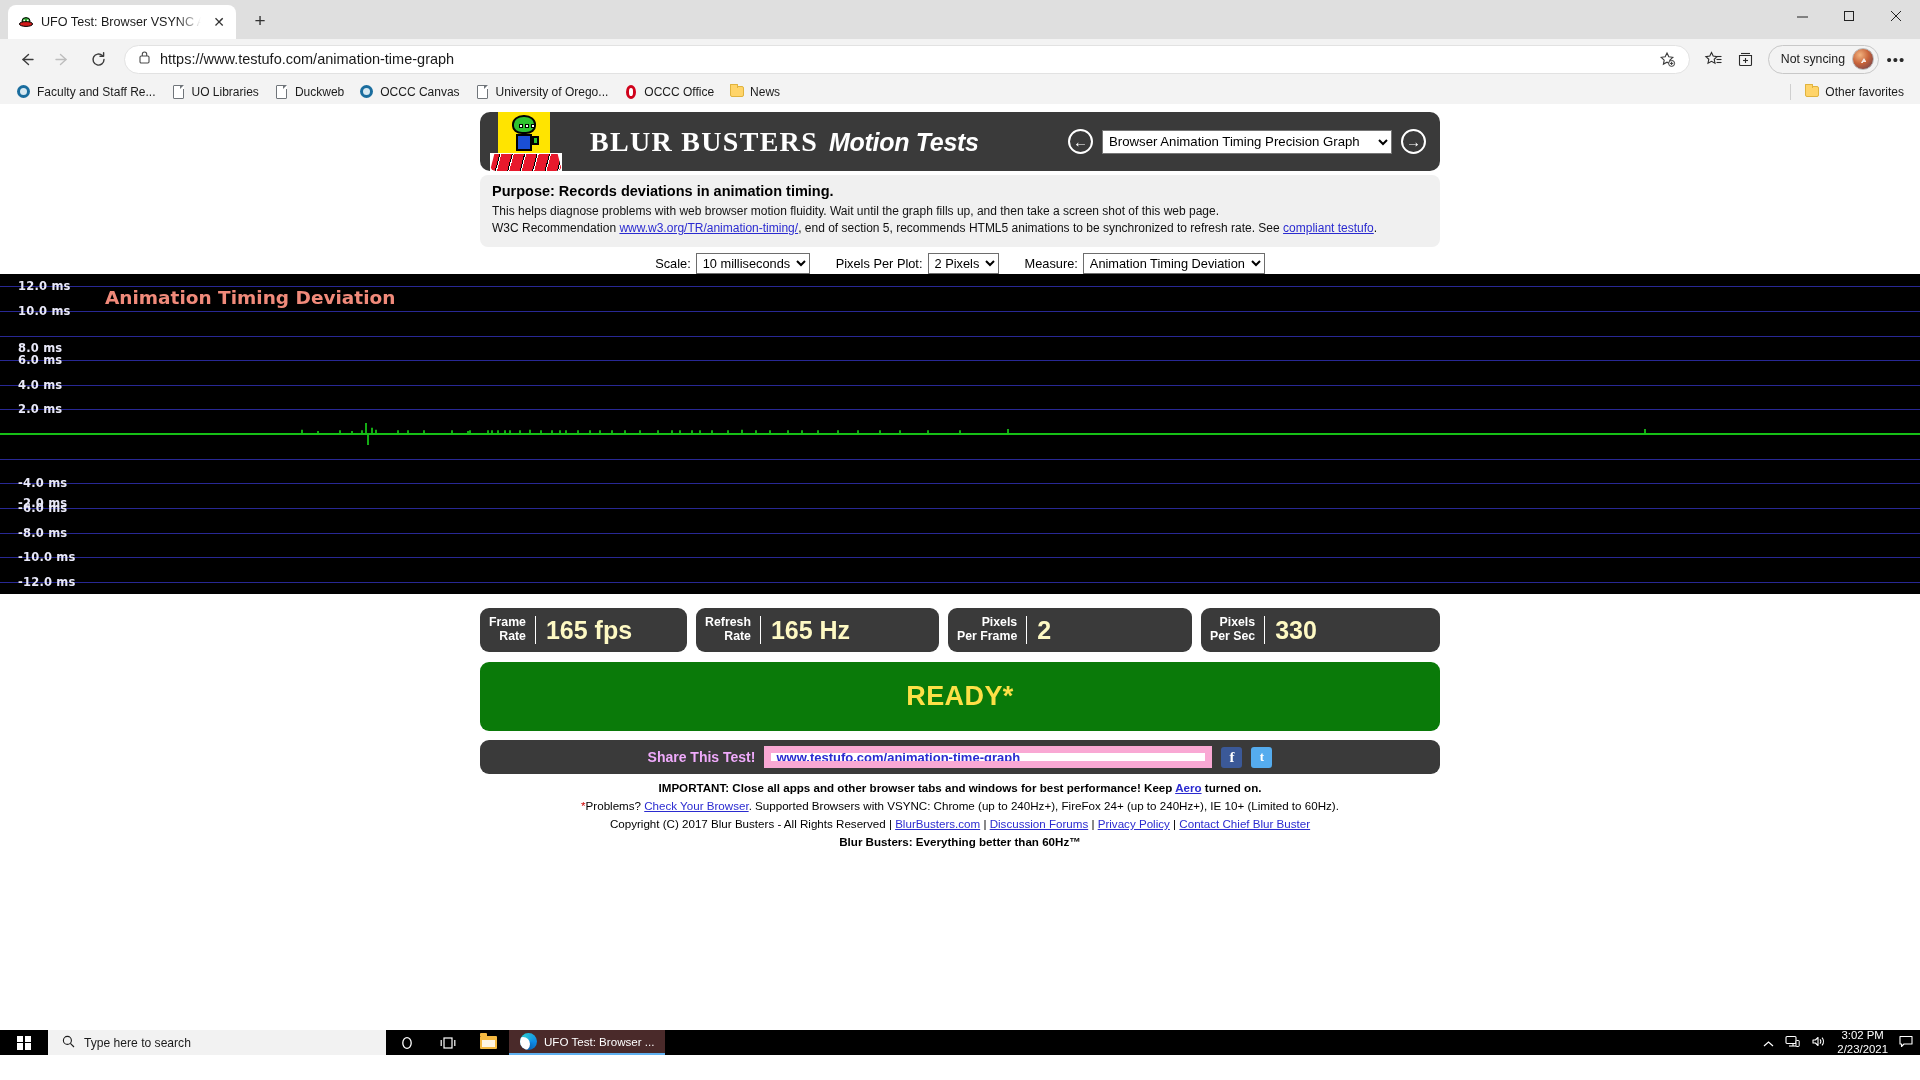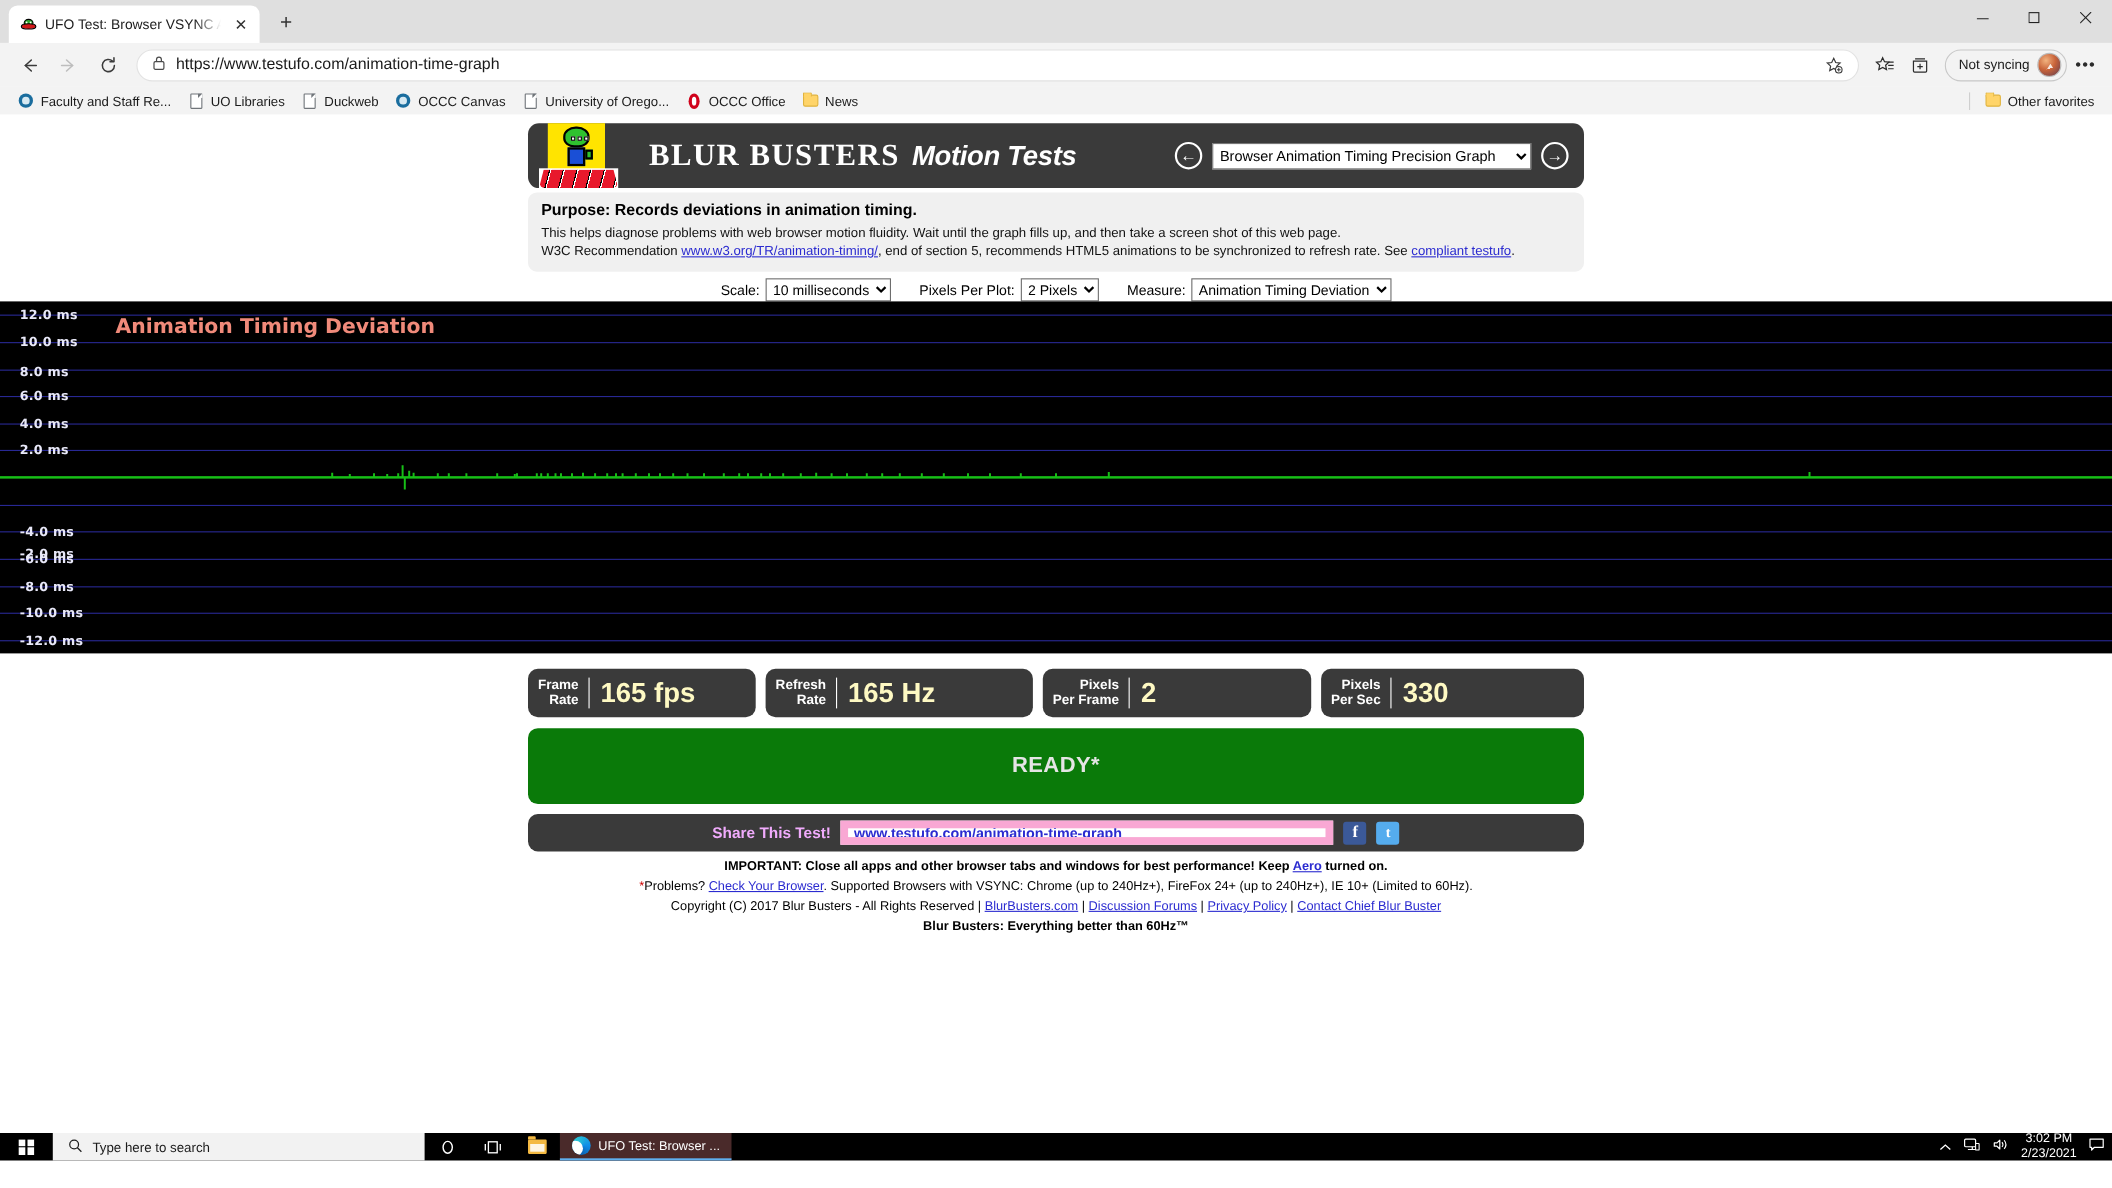--- a/index.html
+++ b/index.html
@@ -131,21 +131,21 @@
   
   .stats { display:flex; gap:9px; margin-top:14px; }
   .stat { background:#3a3a3a; border-radius:9px; display:flex; align-items:center; height:44px; }
   .stat .k { font-size:12.3px; font-weight:bold; color:#fff; text-align:right; line-height:1.12;
     padding:0 9px; border-right:1px solid #fff; white-space:pre-line; }
   .stat .v { font-size:25px; font-weight:bold; color:#fef9c3; padding:0 10px; white-space:nowrap; }
   .stat.s1{width:208px;} .stat.s2{width:244px;} .stat.s3{width:245px;} .stat.s4{width:240px;}
 
   .ready { margin-top:10px; height:69px; background:#0a7a09; border-radius:9px;
     display:flex; align-items:center; justify-content:center;
-    font-size:20px; font-weight:bold; color:#e5e5e5; letter-spacing:.4px; }
+    font-size:27px; font-weight:bold; color:#fde047; letter-spacing:.4px; }
 
   .share { margin-top:9px; height:34px; background:#3a3a3a; border-radius:9px;
     display:flex; align-items:center; justify-content:center; gap:9px; padding:0 12px; }
   .share-lbl { font-size:14px; font-weight:bold; color:#f0abfc; }
   .share-input { width:448px; height:22px; background:#fff; border:7px solid #f9a8d4;
     font-size:13px; font-weight:bold; color:#2b2bd0; padding:0 5px; font-family:"Liberation Sans",sans-serif; }
   .sbtn { width:21px; height:21px; border-radius:3px; display:flex; align-items:center; justify-content:center;
     font-weight:bold; font-size:15px; color:#fff; font-family:"Liberation Serif",serif; }
   .sbtn.fb { background:#3b5998; } .sbtn.tw { background:#55acee; font-size:13px; }
 
@@ -386,21 +386,21 @@
 
     <div class="graph">
       <div class="gtitle">Animation Timing Deviation</div>
       <div id="grid-layer">
           <div class="gl zero" style="top: 159px;"></div>
           <div class="gl" style="top: 12.3077px; background: rgb(42, 42, 156);"></div>
           <div class="gtick" style="top: 12.3077px; color: rgb(232, 232, 248);">12.0 ms</div>
           <div class="gl" style="top: 36.9231px; background: rgb(42, 42, 156);"></div>
           <div class="gtick" style="top: 36.9231px; color: rgb(232, 232, 248);">10.0 ms</div>
           <div class="gl" style="top: 61.5385px; background: rgb(42, 42, 156);"></div>
-          <div class="gtick" style="top: 64px; color: rgb(232, 232, 248);">8.0 ms</div>
+          <div class="gtick" style="top: 74px; color: rgb(232, 232, 248);">8.0 ms</div>
           <div class="gl" style="top: 86.1538px; background: rgb(42, 42, 156);"></div>
           <div class="gtick" style="top: 86.1538px; color: rgb(232, 232, 248);">6.0 ms</div>
           <div class="gl" style="top: 110.769px; background: rgb(42, 42, 156);"></div>
           <div class="gtick" style="top: 110.769px; color: rgb(232, 232, 248);">4.0 ms</div>
           <div class="gl" style="top: 135.385px; background: rgb(42, 42, 156);"></div>
           <div class="gtick" style="top: 135.385px; color: rgb(232, 232, 248);">2.0 ms</div>
           <div class="gl" style="top: 184.615px; background: rgb(42, 42, 156);"></div>
           <div class="gtick" style="top: 184.615px; color: rgb(232, 232, 248); margin-top: 44px;">-2.0 ms</div>
           <div class="gl" style="top: 209.231px; background: rgb(42, 42, 156);"></div>
           <div class="gtick" style="top: 209.231px; color: rgb(232, 232, 248);">-4.0 ms</div>

